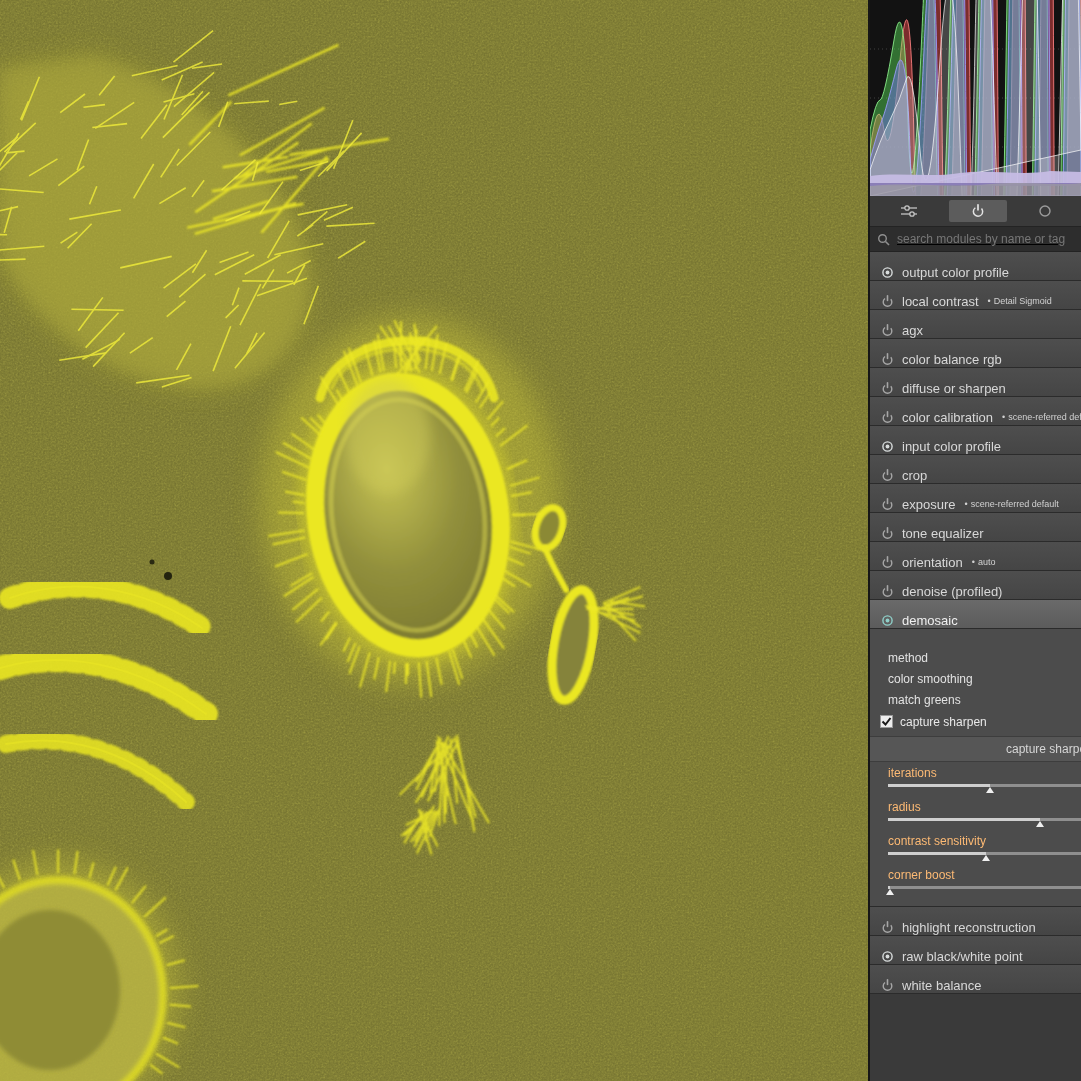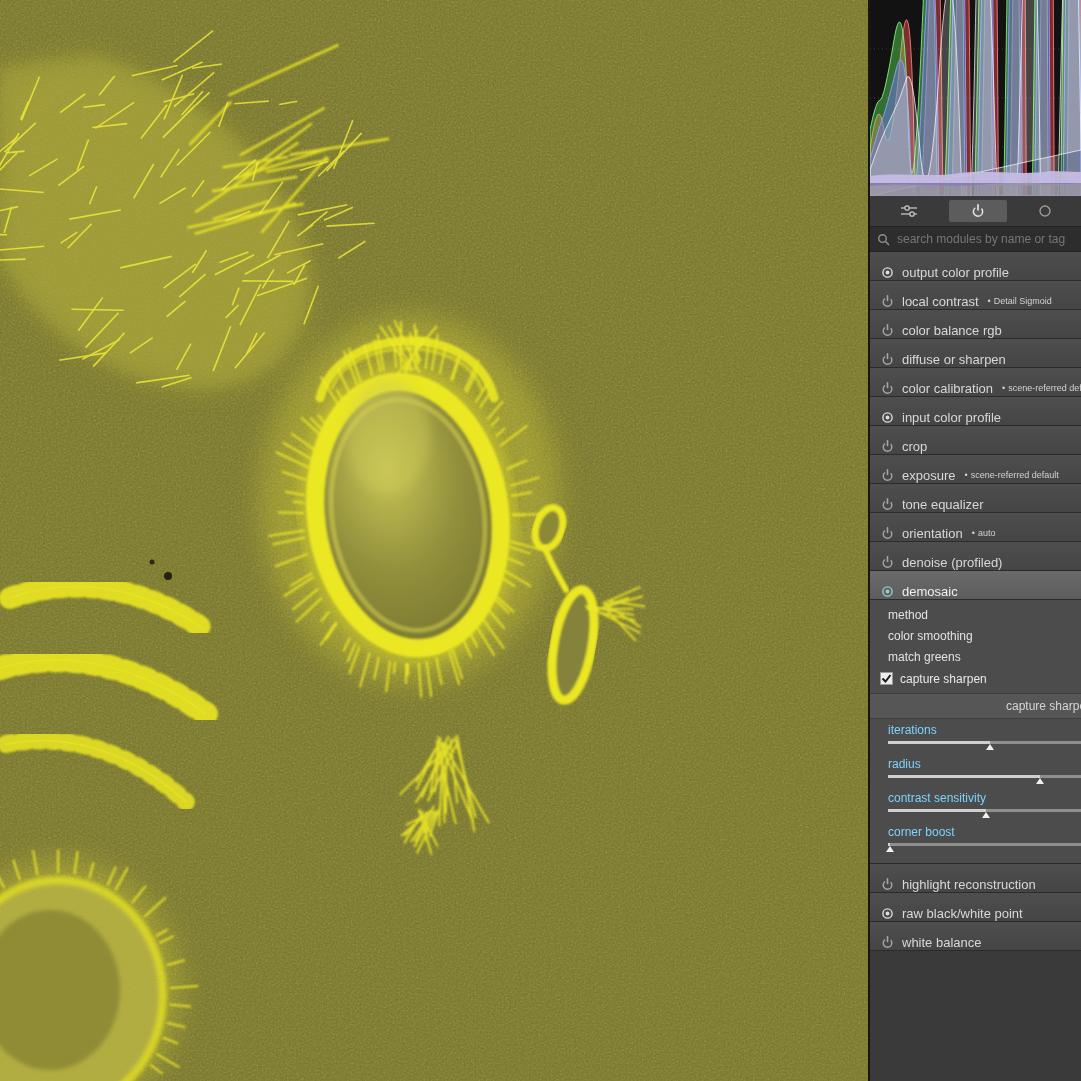--- a/index.html
+++ b/index.html
@@ -16,44 +16,44 @@
 
   #histogram{height:196px;background:#121212;position:relative;flex:0 0 auto;}
   #histogram svg{display:block;}
 
   #group-toolbar{height:30px;flex:0 0 auto;background:#3a3a3a;display:flex;align-items:center;
                  justify-content:space-around;padding:0 14px;}
   .tool-btn{display:flex;align-items:center;justify-content:center;cursor:pointer;}
   .tool-btn.boxed{width:58px;height:22px;background:#5c5c5c;border-radius:2px;}
 
   #search-row{height:24px;flex:0 0 auto;background:#2d2d2d;border-top:1px solid #232323;
-              border-bottom:1px solid #232323;display:flex;align-items:center;gap:5px;padding:0 7px;}
+              border-bottom:1px solid #232323;display:flex;align-items:center;gap:5px;padding:0 7px;text-decoration:underline;}
   #search-row input{flex:1;background:transparent;border:none;outline:none;color:#b9b9b9;
                     font-size:12px;font-family:"Liberation Sans",sans-serif;}
   #search-row input::placeholder{color:#767676;}
 
   .module-row{height:29px;box-sizing:border-box;display:flex;align-items:center;gap:8px;
               padding:12px 8px 0 11px;background:linear-gradient(180deg,#4e4e4e,#454545);
               border-bottom:1px solid #2b2b2b;color:#d8d8d8;font-size:13px;white-space:nowrap;
               overflow:hidden;cursor:pointer;}
   .module-row.active{background:linear-gradient(180deg,#6a6a6a,#5c5c5c);color:#efefef;}
   .module-row .icon{flex:0 0 auto;display:flex;align-items:center;}
   .preset{font-size:9px;color:#d2d2d2;white-space:nowrap;}
   .preset::before{content:"\2022";margin:0 3px 0 1px;}
 
-  #demosaic-params{background:#4c4c4c;border-bottom:1px solid #2b2b2b;padding:4px 0 8px;flex:0 0 auto;}
+  #demosaic-params{background:#4c4c4c;border-bottom:1px solid #2b2b2b;padding:18px 0 8px;flex:0 0 auto;}
   .param-row{height:21px;display:flex;align-items:center;padding-left:18px;font-size:12px;color:#e2e2e2;
              white-space:nowrap;cursor:pointer;}
   .check-row{height:23px;display:flex;align-items:center;gap:7px;padding-left:10px;font-size:12px;
              color:#e9e9e9;cursor:pointer;}
   .section-row{height:24px;margin-top:3px;background:#565656;border-top:1px solid #3d3d3d;
                border-bottom:1px solid #3d3d3d;display:flex;align-items:center;padding-left:136px;
                font-size:12px;color:#d6d6d6;white-space:nowrap;overflow:hidden;cursor:pointer;}
   .slider-row{height:34px;box-sizing:border-box;padding:4px 0 0 18px;cursor:pointer;}
-  .slider-label{display:block;font-size:12px;color:#7dd3fc;margin-bottom:4px;white-space:nowrap;}
+  .slider-label{display:block;font-size:12px;color:#fdba74;margin-bottom:4px;white-space:nowrap;}
   .slider-track{position:relative;height:3px;background:#8f8f8f;margin-right:0;}
   .slider-fill{position:absolute;left:0;top:0;bottom:0;background:#cfcfcf;}
   .slider-thumb{position:absolute;top:3px;width:0;height:0;border-left:4px solid transparent;
                 border-right:4px solid transparent;border-bottom:6px solid #f0f0f0;}
 
   #panel-filler{flex:1;background:#3a3a3a;}
 </style>
 </head>
 <body>
 
@@ -479,20 +479,29 @@
           <span class="label">local contrast</span>
           <span class="preset">Detail Sigmoid</span>
         </div>
         <div class="module-row">
           <span class="icon">
             <svg width="13" height="13" viewBox="0 0 13 13">
               <circle cx="6.5" cy="7" r="4.3" fill="none" stroke="#a6a6a6" stroke-width="1.4" stroke-dasharray="17.15 6.2"></circle>
               <line x1="6.5" y1="0.8" x2="6.5" y2="5.4" stroke="#a6a6a6" stroke-width="1.6" stroke-linecap="round"></line>
             </svg>
           </span>
+          <span class="label">agx</span>
+        </div>
+        <div class="module-row">
+          <span class="icon">
+            <svg width="13" height="13" viewBox="0 0 13 13">
+              <circle cx="6.5" cy="7" r="4.3" fill="none" stroke="#a6a6a6" stroke-width="1.4" stroke-dasharray="17.15 6.2"></circle>
+              <line x1="6.5" y1="0.8" x2="6.5" y2="5.4" stroke="#a6a6a6" stroke-width="1.6" stroke-linecap="round"></line>
+            </svg>
+          </span>
           <span class="label">color balance rgb</span>
         </div>
         <div class="module-row">
           <span class="icon">
             <svg width="13" height="13" viewBox="0 0 13 13">
               <circle cx="6.5" cy="7" r="4.3" fill="none" stroke="#a6a6a6" stroke-width="1.4" stroke-dasharray="17.15 6.2"></circle>
               <line x1="6.5" y1="0.8" x2="6.5" y2="5.4" stroke="#a6a6a6" stroke-width="1.6" stroke-linecap="round"></line>
             </svg>
           </span>
           <span class="label">diffuse or sharpen</span>

